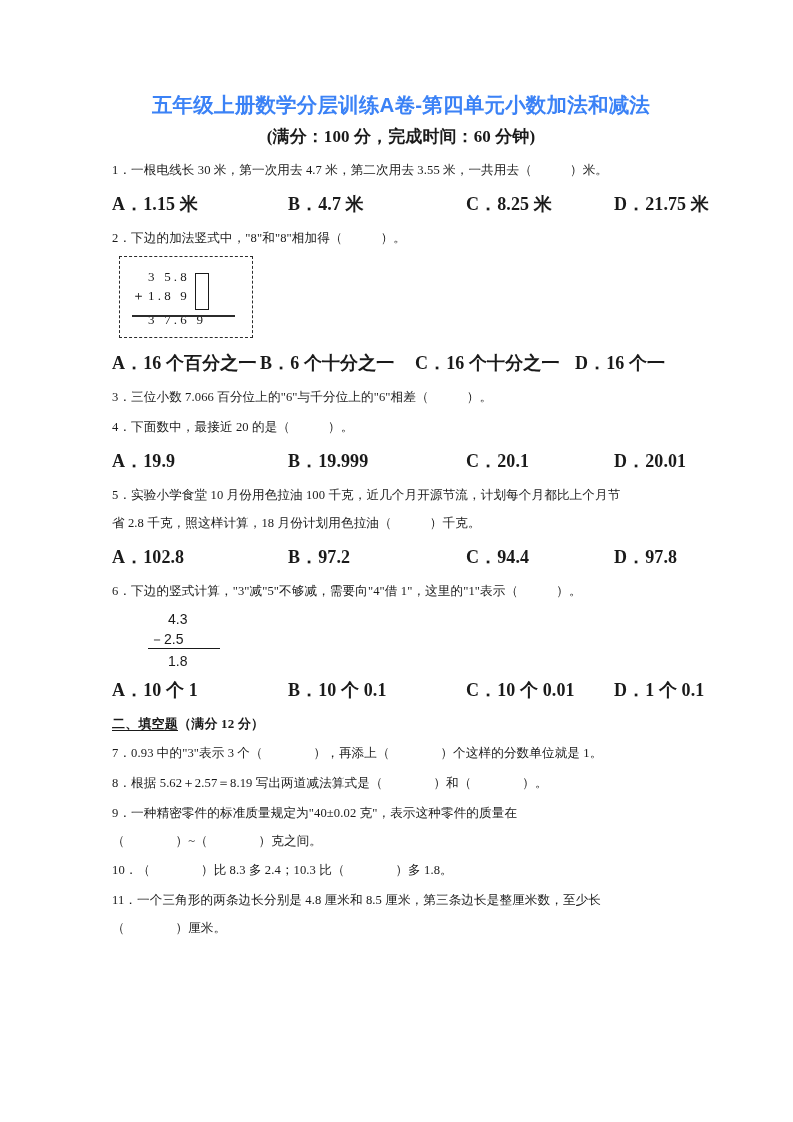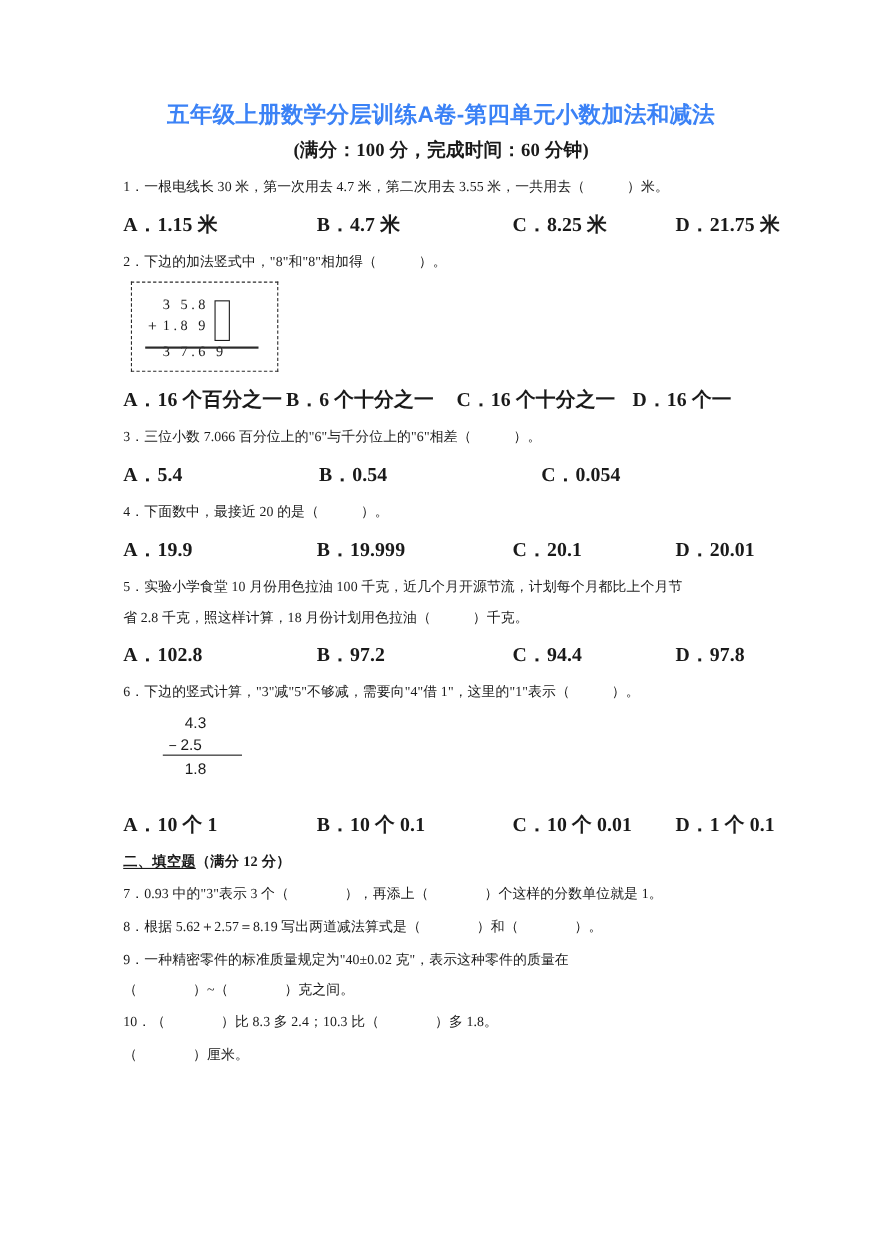--- a/index.html
+++ b/index.html
@@ -146,21 +146,21 @@
     width: 14px;
     height: 37px;
     border: 1.4px solid #1a1a1a;
     box-sizing: border-box;
     pointer-events: none;
   }
 
   
   .vert-sub {
     position: relative;
-    margin: 6px 0 26px 36px;
+    margin: 6px 0 5px 36px;
     width: 150px;
     height: 62px;
     font-family: "Liberation Sans", "DejaVu Sans", sans-serif;
     font-size: 14px;
   }
   .vs-row {
     position: absolute;
     white-space: pre;
     line-height: 1;
   }
@@ -216,25 +216,20 @@
     </div>
 
     <div class="opts cols4-wide">
       <span class="opt">A．16 个百分之一</span>
       <span class="opt">B．6 个十分之一</span>
       <span class="opt">C．16 个十分之一</span>
       <span class="opt">D．16 个一</span>
     </div>
 
     <div class="q-line"><span>3．</span><span>三位小数 7.066 百分位上的"6"与千分位上的"6"相差（　　　）。</span></div>
-    <div class="opts cols3">
-      <span class="opt">A．5.4</span>
-      <span class="opt">B．0.54</span>
-      <span class="opt">C．0.054</span>
-    </div>
 
     <div class="q-line"><span>4．</span><span>下面数中，最接近 20 的是（　　　）。</span></div>
     <div class="opts cols4">
       <span class="opt">A．19.9</span>
       <span class="opt">B．19.999</span>
       <span class="opt">C．20.1</span>
       <span class="opt">D．20.01</span>
     </div>
 
     <div class="q-line tight"><span>5．</span><span>实验小学食堂 10 月份用色拉油 100 千克，近几个月开源节流，计划每个月都比上个月节</span></div>
@@ -268,16 +263,17 @@
 
     <div class="q-line"><span>7．</span><span>0.93 中的"3"表示 3 个（　　　　），再添上（　　　　）个这样的分数单位就是 1。</span></div>
 
     <div class="q-line"><span>8．</span><span>根据 5.62＋2.57＝8.19 写出两道减法算式是（　　　　）和（　　　　）。</span></div>
 
     <div class="q-line tight"><span>9．</span><span>一种精密零件的标准质量规定为"40±0.02 克"，表示这种零件的质量在</span></div>
     <div class="q-line"><span>（　　　　）~（　　　　）克之间。</span></div>
 
     <div class="q-line"><span>10．</span><span>（　　　　）比 8.3 多 2.4；10.3 比（　　　　）多 1.8。</span></div>
 
+    <div class="q-line tight"><span>11．</span><span>一个三角形的两条边长分别是 4.8 厘米和 8.5 厘米，第三条边长是整厘米数，至少长</span></div>
     <div class="q-line"><span>（　　　　）厘米。</span></div>
 
   </div>
 </div>
 
 </body></html>

